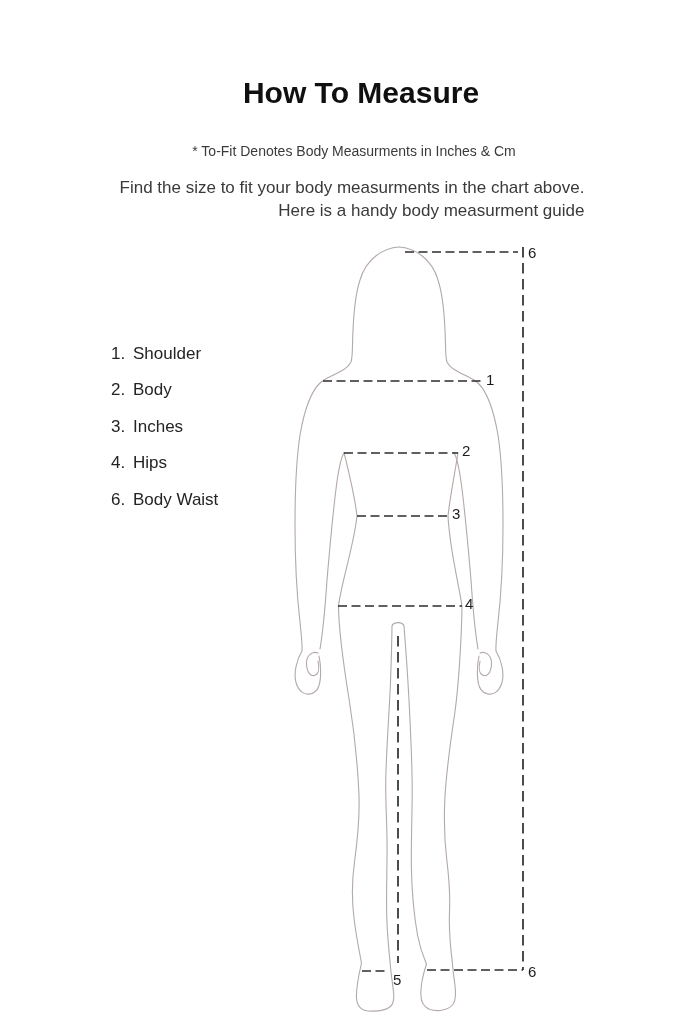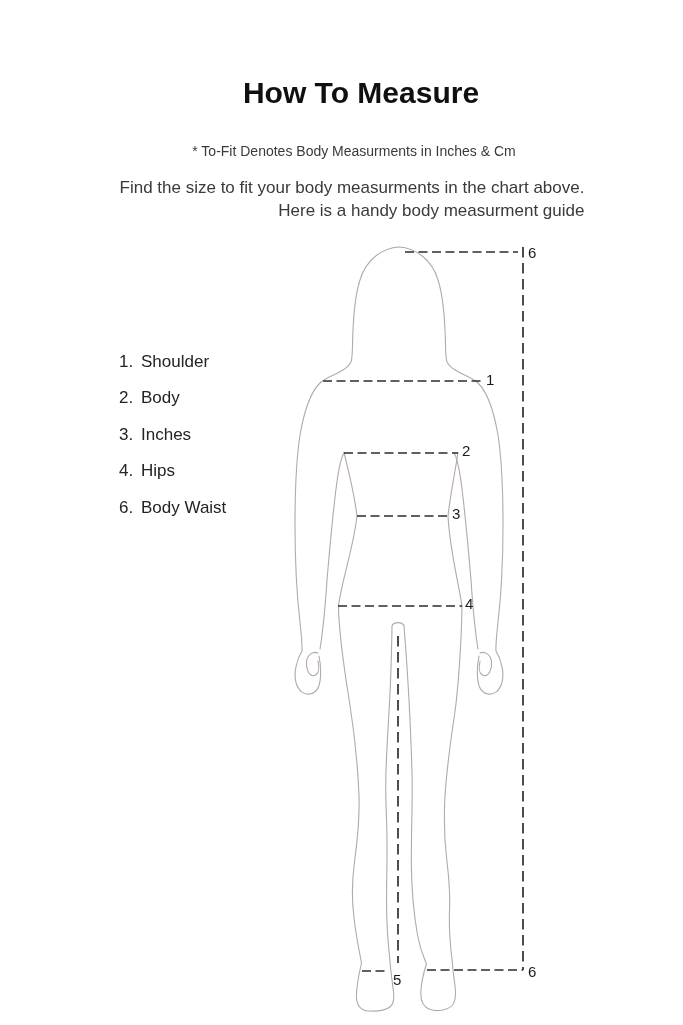--- a/index.html
+++ b/index.html
@@ -43,21 +43,21 @@
     font-size: 17px;
     line-height: 23px;
     color: var(--color-body-text, #3a3a3a);
     text-align: right;
     white-space: nowrap;
   }
   .legend {
     position: absolute;
     top: 345px;
     left: 111px;
-    margin: 8px;
+    margin: 0;
     padding: 0;
     list-style: none;
   }
   .legend li {
     height: 36.4px;
     font-size: 17px;
     line-height: 18px;
     color: var(--color-list-text, #242424);
   }
   .legend .num {

